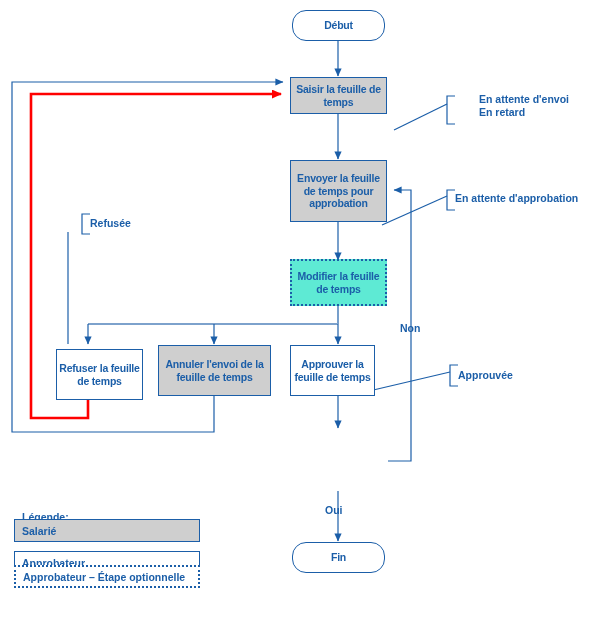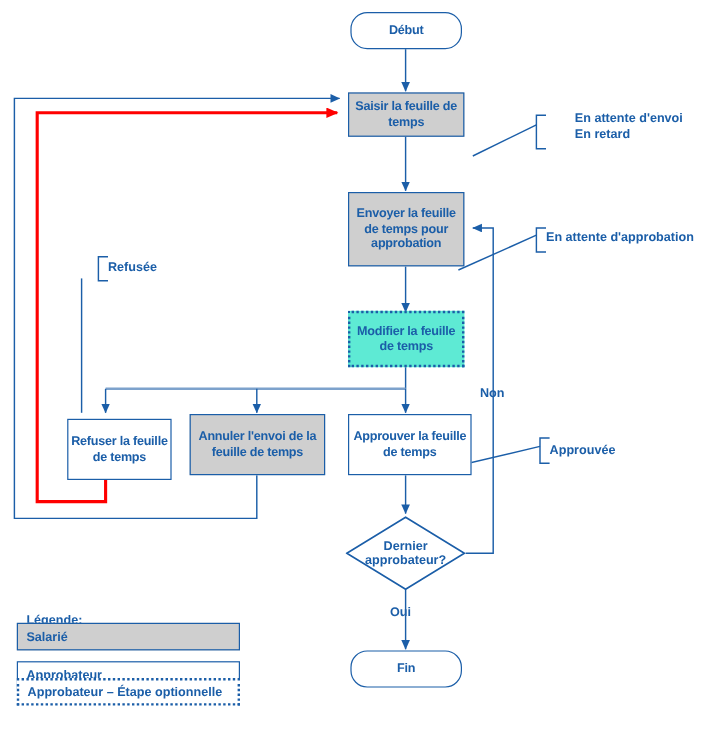--- a/index.html
+++ b/index.html
@@ -90,30 +90,22 @@
   <div class="node proc gray" style="left:290px;top:77px;width:97px;height:37px;">Saisir la feuille de temps</div>
 
   <div class="node proc gray" style="left:290px;top:160px;width:97px;height:62px;">Envoyer la feuille de temps pour approbation</div>
 
   <div class="node proc dotted" style="left:290px;top:259px;width:97px;height:47px;">Modifier la feuille de temps</div>
 
   <div class="node proc" style="left:45px;top:349px;width:87px;height:51px;margin-left:11px;">Refuser la feuille de temps</div>
 
   <div class="node proc gray" style="left:158px;top:345px;width:113px;height:51px;">Annuler l'envoi de la feuille de temps</div>
 
-  <div class="node proc" style="left:290px;top:345px;width:103px;height:51px;">Approuver la feuille de temps</div>
+  <div class="node proc" style="left:290px;top:345px;width:85px;height:51px;">Approuver la feuille de temps</div>
 
-  <div style="position:absolute;left:288px;top:430px;width:100px;height:62px;">
-    <svg viewBox="0 0 100 62" style="position:absolute;left:0;top:0;width:100px;height:62px;">
-      <polygon points="50,1 99,31 50,61 1,31" fill="#ffffff" stroke="#1B5EA8" stroke-width="1.4"></polygon>
-    </svg>
-    <div style="position:absolute;left:0;top:0;width:100px;height:62px;display:flex;
-                align-items:center;justify-content:center;text-align:center;
-                color:#1B5EA8;font-weight:bold;font-size:10.5px;line-height:12.5px;">Dernier approbateur?</div>
-  </div>
 
   <div class="node term" style="left:292px;top:542px;width:93px;height:31px;">Fin</div>
 
   <div class="edgelabel" style="left:400px;top:322px;">Non</div>
   <div class="edgelabel" style="left:325px;top:504px;">Oui</div>
 
   <div class="callout" style="left:449px;top:93px;margin-left:24px;">
     <div>En attente d'envoi</div>
     <div>En retard</div>
   </div>

